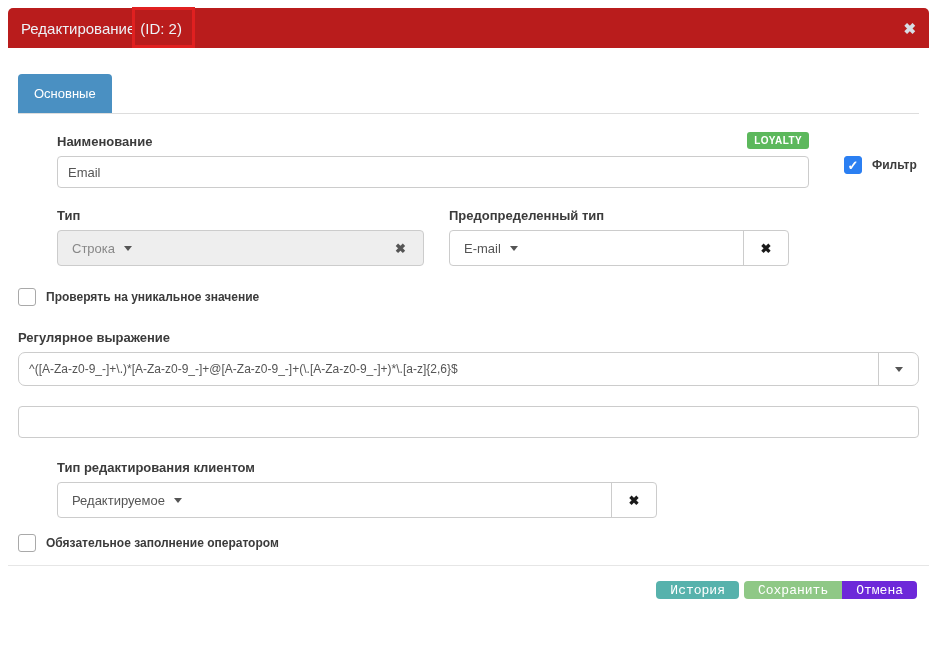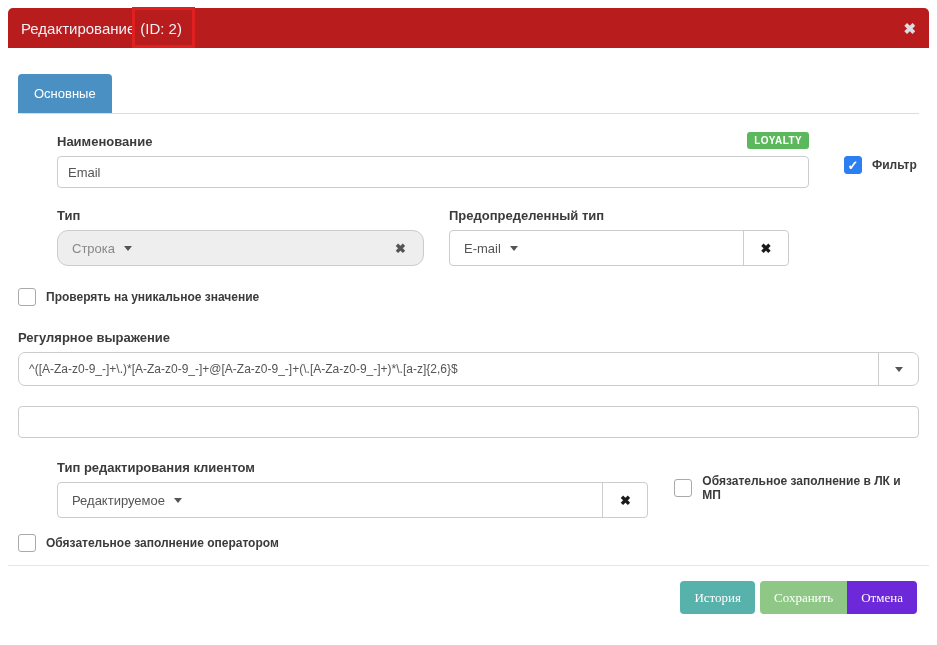--- a/index.html
+++ b/index.html
@@ -26,21 +26,21 @@
 
   .field-label { font-size:13px; font-weight:bold; color:#3b3b3b; }
   .mb { margin-bottom:7px; }
 
   .text-input { display:block; width:100%; height:32px; border:1px solid #ccc;
     border-radius:4px; padding:0 10px; font-size:13px; color:#555;
     font-family:inherit; background:#fff; outline:none; }
 
   .input-group { display:flex; align-items:stretch; border:1px solid #ccc;
     border-radius:4px; height:36px; background:#fff; overflow:hidden; }
-  .input-group.disabled { background:#eee;border-radius:11px; }
+  .input-group.disabled { background:#eee; }
   .ig-main { flex:1; display:flex; align-items:center; gap:9px; padding:0 14px;
     font-size:13px; color:#555; cursor:pointer; min-width:0; }
   .input-group.disabled .ig-main { color:#888; cursor:default; }
   .caret { width:0; height:0; border-left:4px solid transparent;
     border-right:4px solid transparent; border-top:5px solid #555; }
   .ig-clear { width:45px; border-left:1px solid #ccc; display:flex;
     align-items:center; justify-content:center; font-size:13px; font-weight:bold;
     color:#1a1a1a; cursor:pointer; }
   .input-group.disabled .ig-clear { border-left:none; color:#555; }
   .ig-input { flex:1; border:none; outline:none; padding:0 10px; font-size:12px;
@@ -56,22 +56,22 @@
   .checkbox.checked { background:#2b7ff2; border-color:#2b7ff2; }
   .checkbox .mark { color:#fff; font-size:13px; font-weight:bold; line-height:1; }
 
   .row { display:flex;margin-left:39px; }
   .badge { background:#5cb85c; color:#fff; font-size:10px; font-weight:bold;
     padding:3px 7px; border-radius:3px; letter-spacing:.4px; align-self:flex-end; }
 
   
   .modal-footer { margin-top:13px; border-top:1px solid #e6e6e6;
     padding:15px 12px 0; display:flex; justify-content:flex-end; }
-  .btn { height:33px; padding:0 14px; border:none; border-radius:4px; color:#fff;
-    font-size:13px; font-family:Liberation Serif, serif; cursor:pointer; }
+  .btn { height:18px; padding:0 14px; border:none; border-radius:4px; color:#fff;
+    font-size:13px; font-family:Liberation Mono, monospace; cursor:pointer; }
   .btn-history { background:#57b2ac; margin-right:5px; }
   .btn-save { background:#8fc886; border-radius:4px 0 0 4px; }
   .btn-cancel { background:#6d28d9; border-radius:0 4px 4px 0;text-align:right; }
 </style>
 </head>
 <body>
 
 <div class="modal">
 
   <div class="modal-header">
@@ -155,26 +155,20 @@
       <div style="width:600px;">
         <div class="field-label mb">Тип редактирования клиентом</div>
         <div class="input-group">
           <div class="ig-main">
             <span>Редактируемое</span>
             <span class="caret"></span>
           </div>
           <div class="ig-clear">✖</div>
         </div>
       </div>
-      <div style="margin-left:26px; margin-top:14px;">
-        <div class="check-row">
-          <span class="checkbox"></span>
-          <span class="check-label">Обязательное заполнение в ЛК и МП</span>
-        </div>
-      </div>
     </div>
 
     <div class="check-row" style="margin-top:16px;">
       <span class="checkbox"></span>
       <span class="check-label">Обязательное заполнение оператором</span>
     </div>
 
   </div>
 
   <div class="modal-footer">

